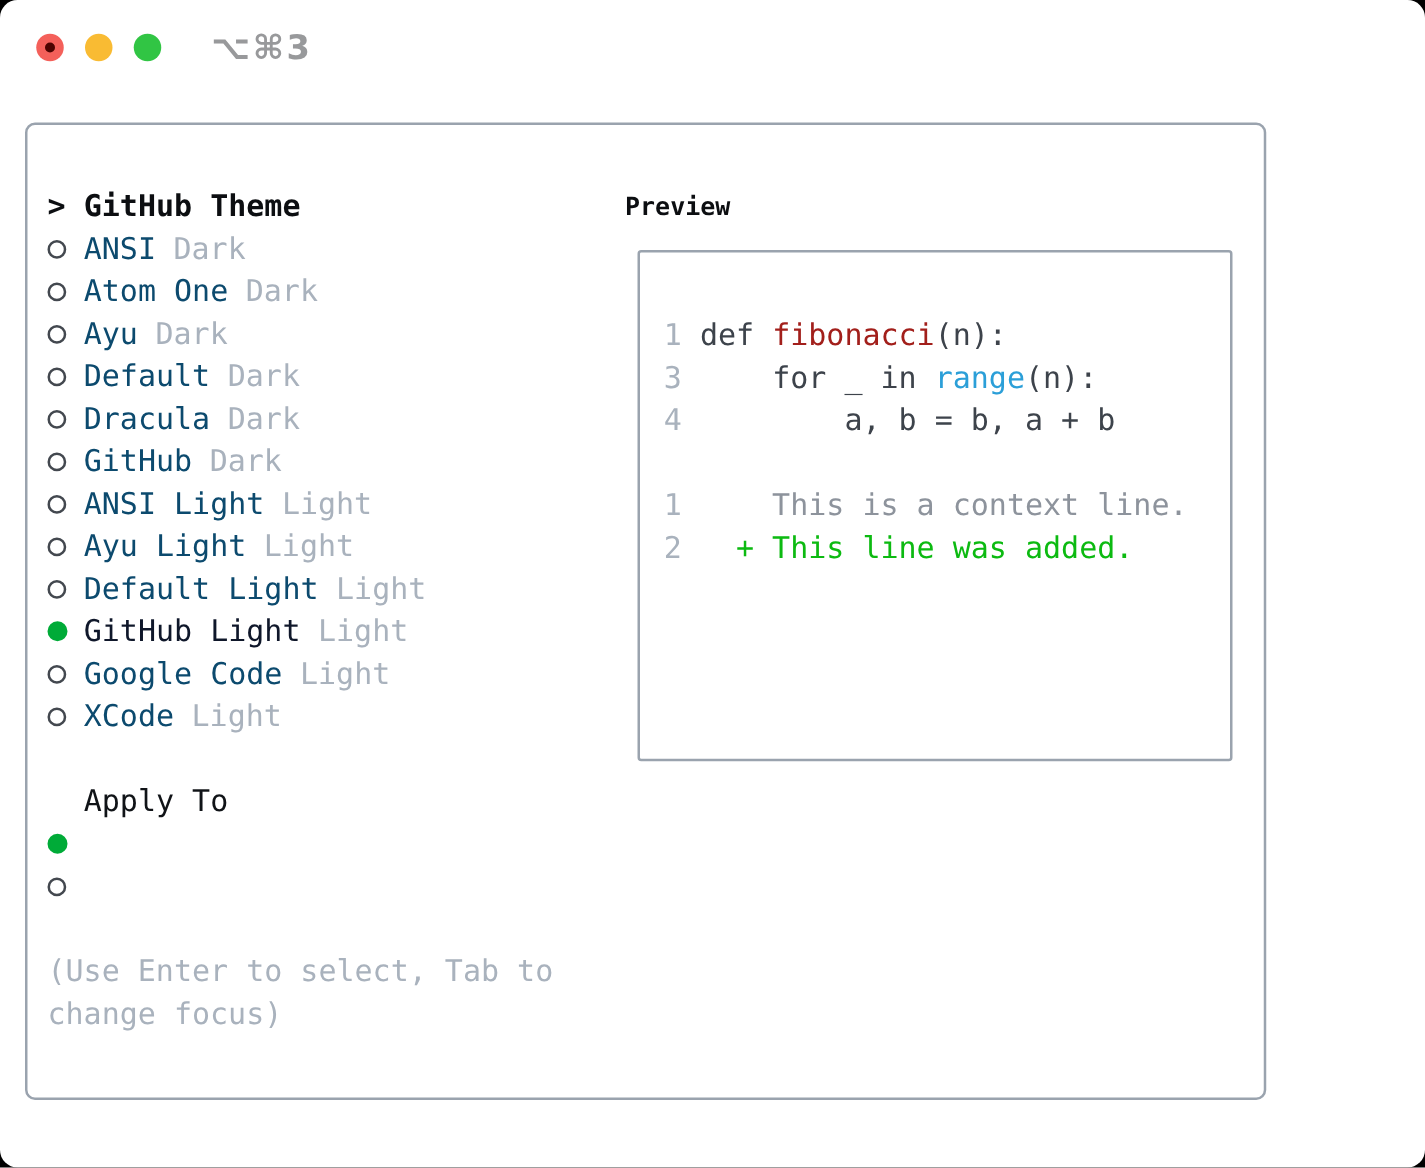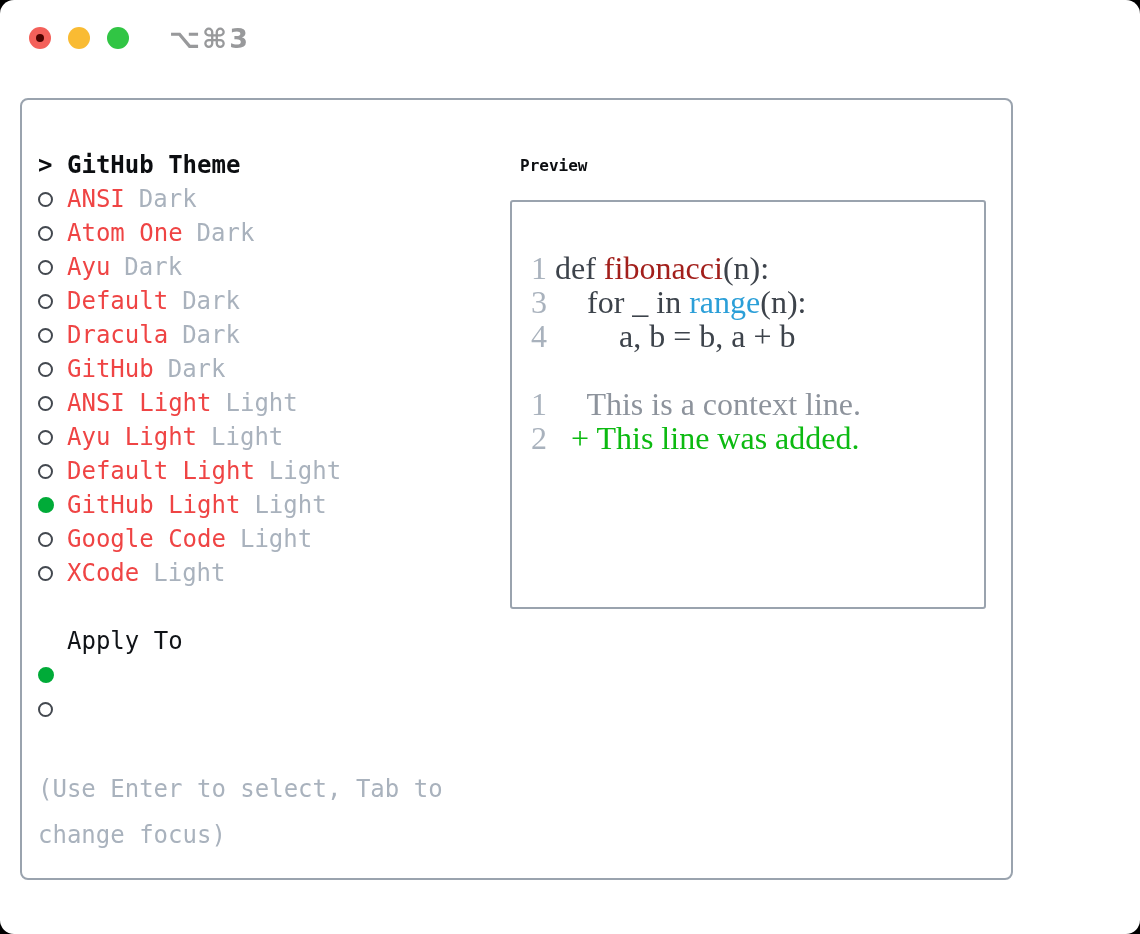--- a/index.html
+++ b/index.html
@@ -31,35 +31,35 @@
   
   .left-pane{position:absolute;left:16px;top:48px;width:450px;}
   .row{height:34px;display:flex;align-items:center;font-size:24px;color:#3d434b;white-space:pre;}
   .row.blank{pointer-events:none;}
   .prompt,.bullet{flex:0 0 29px;width:29px;display:flex;align-items:center;}
   .prompt{font-weight:bold;color:#0c0e11;}
   .hdr{font-weight:bold;color:#0c0e11;}
   .apply-hdr{color:#101317;}
   .circle{width:11px;height:11px;border:2px solid #43484f;border-radius:50%;}
   .circle.sel{background:#00ab38;border-color:#00ab38;width:12px;height:12px;}
-  .name{color:#ef4444;}
-  .name.sel{color:#ef4444;}
+  .name{color:#0c4a6e;}
+  .name.sel{color:#0f172a;}
   .tag{color:#a9b2bd;margin-left:14px;}
-  .hint{height:34px;display:flex;align-items:center;font-size:24px;color:#a9b2bd;white-space:pre;margin-top:12px;}
+  .hint{height:34px;display:flex;align-items:center;font-size:24px;color:#a9b2bd;white-space:pre;}
   
   .preview-title{
-    position:absolute;left:498px;top:48px;height:34px;display:flex;align-items:center;
-    font-size:16px;font-weight:bold;color:#0c0e11;
+    position:absolute;left:478px;top:48px;height:34px;display:flex;align-items:center;
+    font-size:20px;font-weight:bold;color:#0c0e11;
   }
   .preview-box{
     position:absolute;left:488px;top:100px;width:476px;height:409px;
     border:2px solid #9aa3ae;border-radius:3px;box-sizing:border-box;
     padding:49px 0 0 19px;overflow:hidden;background:#fff;
   }
-  .pline{height:34px;line-height:34px;font-size:32px;white-space:pre;font-family:Liberation Serif, serif;}
+  .pline{height:34px;line-height:34px;font-size:24px;white-space:pre;}
   .ln{color:#a9b2bd;}
   .tk-code{color:#3d434b;}
   .tk-func{color:#a21f1b;}
   .tk-builtin{color:#2b9fd8;}
   .tk-num{color:#0f7e86;}
   .df-context{color:#8d939c;}
   .df-deleted{color:#c63a21;}
   .df-added{color:#0cba11;}
 </style>
 </head>

